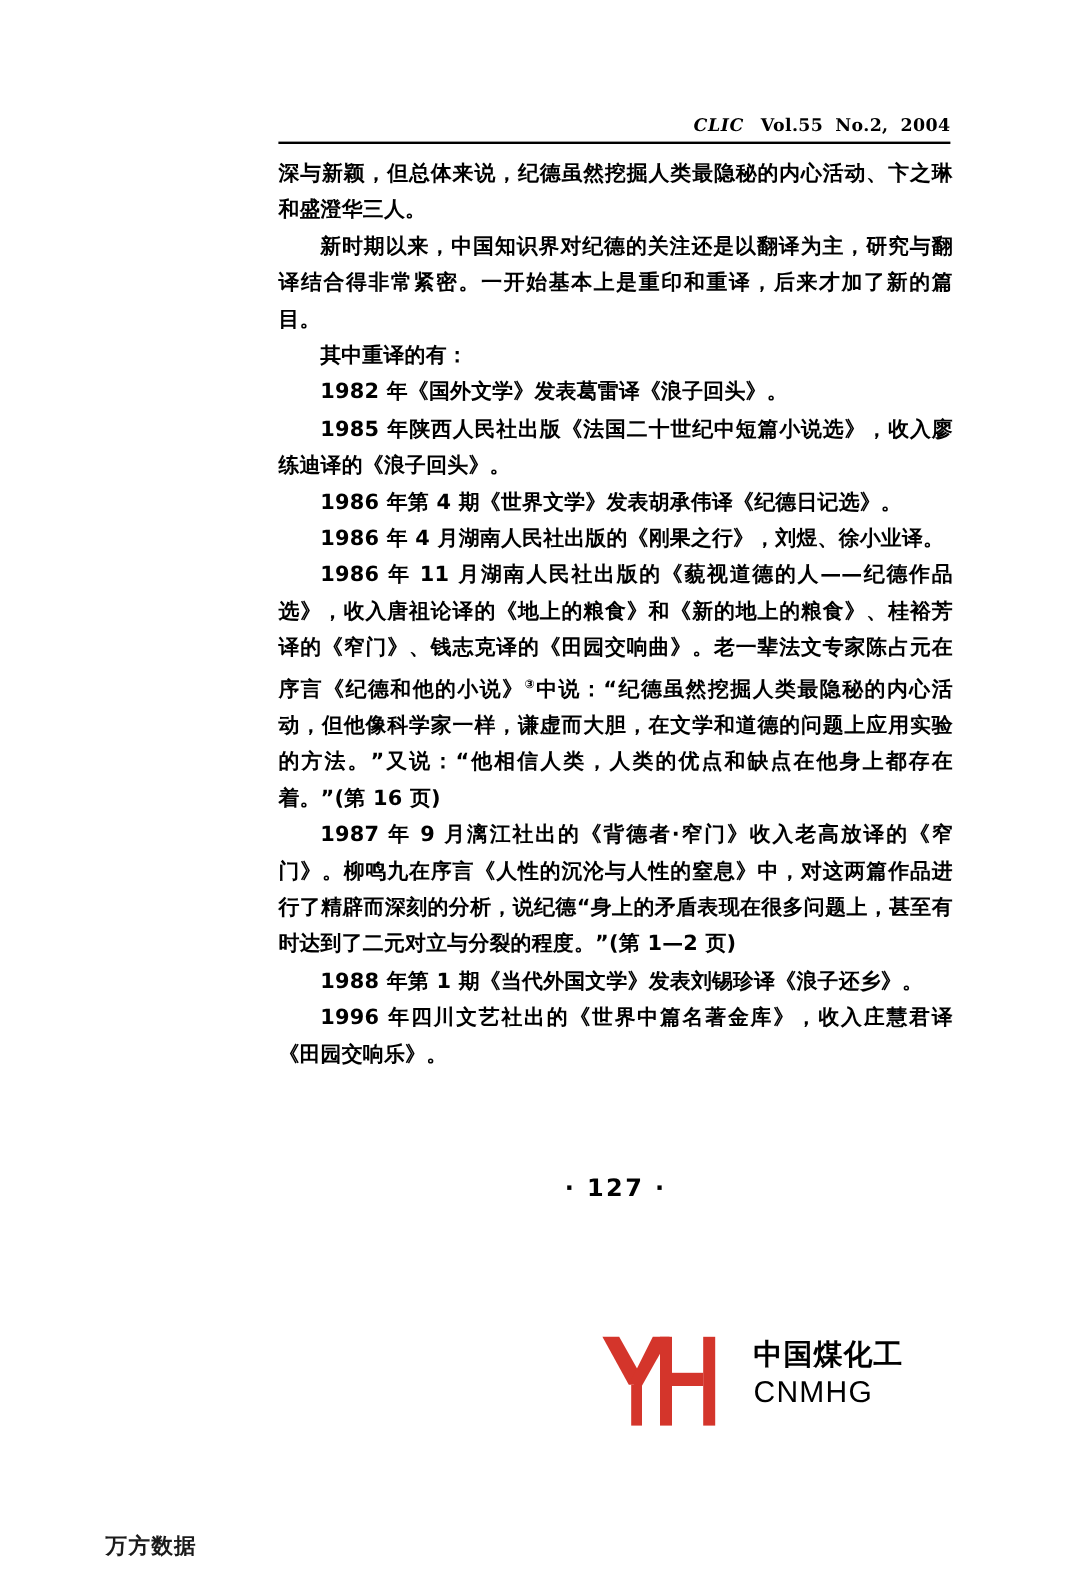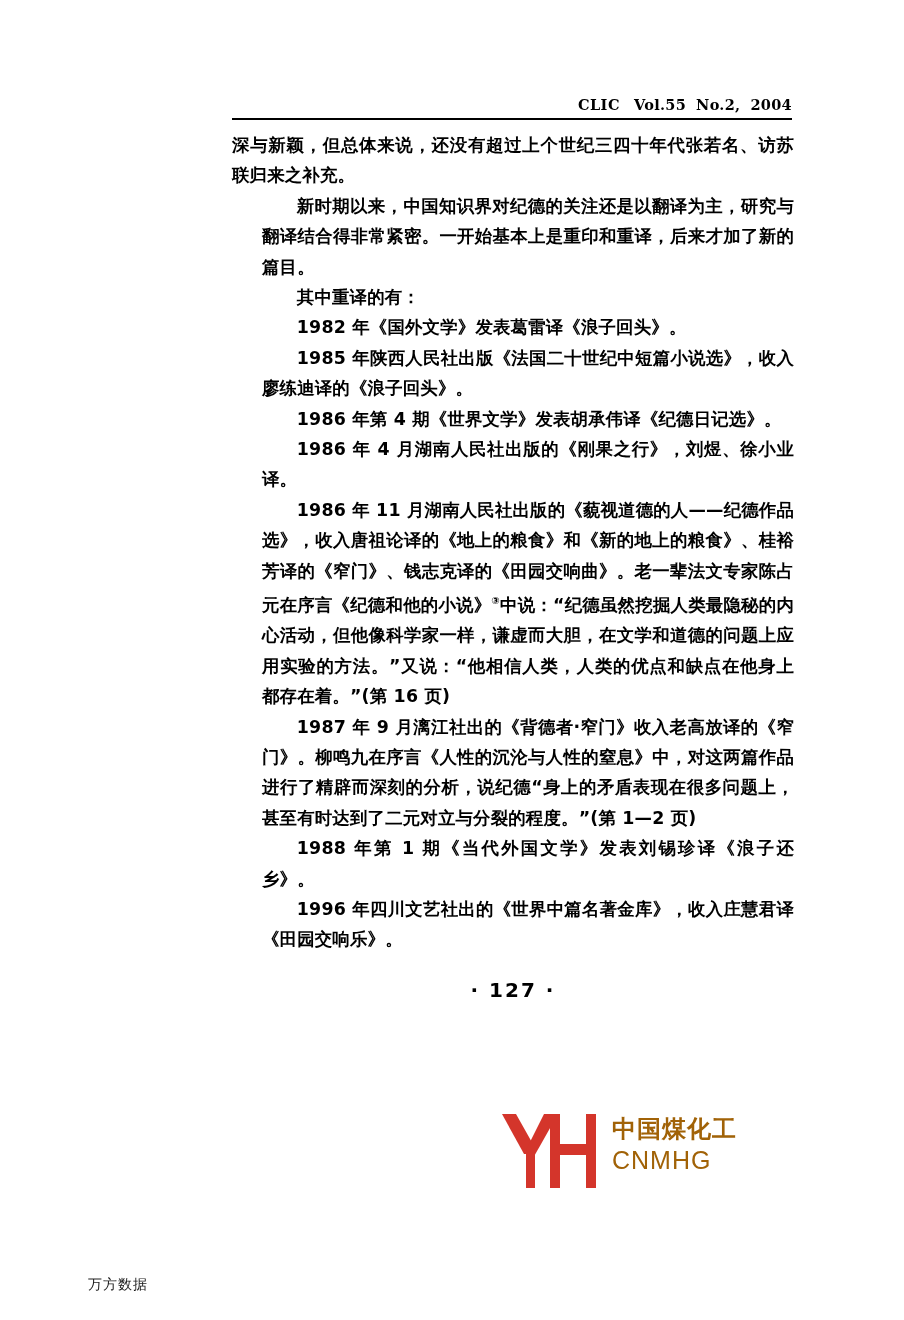--- a/index.html
+++ b/index.html
@@ -28,20 +28,21 @@
     top: 96px;
     width: 560px;
     text-align: right;
     font-family: "DejaVu Serif", "Liberation Serif", serif;
     font-size: 14.5px;
     font-weight: bold;
     letter-spacing: 0.3px;
     color: #000;
   }
   .header .jtitle {
+    font-style: italic;
     font-weight: bold;
     letter-spacing: 0.5px;
     padding-right: 4px;
   }
   .header .sep { display: inline-block; width: 10px; }
   .header-rule {
     position: absolute;
     left: 232px;
     top: 118px;
     width: 560px;
@@ -60,21 +61,20 @@
     text-align: justify;
     text-justify: inter-ideograph;
     letter-spacing: 0.2px;
   }
   .body-text p {
     margin: 0;
     text-indent: 0;
   }
   .body-text p.indent {
     text-indent: 2em;
-    margin-left: 30px;
   }
   .sup {
     font-size: 10px;
     vertical-align: super;
     font-weight: bold;
   }
   
   .page-number {
     position: absolute;
     left: 232px;
@@ -95,24 +95,24 @@
   }
   .logo-mark {
     position: absolute;
     left: 0;
     top: 0;
     width: 104px;
     height: 80px;
   }
   .logo-text {
     position: absolute;
-    left: 112px;
+    left: 128px;
     top: 4px;
     width: 140px;
-    color: #a16207;
+    color: #000000;
   }
   .logo-cn {
     font-family: "DejaVu Sans", "Liberation Sans", sans-serif;
     font-size: 24px;
     font-weight: bold;
     letter-spacing: 1px;
     line-height: 30px;
     white-space: nowrap;
   }
   .logo-en {
@@ -121,39 +121,39 @@
     font-weight: normal;
     letter-spacing: 1px;
     line-height: 32px;
     white-space: nowrap;
   }
   
   .footer-mark {
     position: absolute;
     left: 88px;
     top: 1276px;
-    font-size: 14px;
-    font-weight: normal;
+    font-size: 18px;
+    font-weight: bold;
     color: #1a1a1a;
     letter-spacing: 1px;
     text-align: right;
   }
 </style>
 </head>
 <body>
 
 <div class="page">
 
   <div class="header">
     <span class="jtitle">CLIC</span><span class="sep"></span><span>Vol.55</span><span class="sep"></span><span>No.2,</span><span class="sep"></span><span>2004</span>
   </div>
   <div class="header-rule"></div>
 
   <div class="body-text">
-    <p>深与新颖，但总体来说，还没有超过上个世纪三四十年代张若名、访苏联归来之补充。</p>
+    <p>深与新颖，但总体来说，纪德虽然挖掘人类最隐秘的内心活动、卞之琳和盛澄华三人。</p>
     <p class="indent">新时期以来，中国知识界对纪德的关注还是以翻译为主，研究与翻译结合得非常紧密。一开始基本上是重印和重译，后来才加了新的篇目。</p>
     <p class="indent">其中重译的有：</p>
     <p class="indent">1982 年《国外文学》发表葛雷译《浪子回头》。</p>
     <p class="indent">1985 年陕西人民社出版《法国二十世纪中短篇小说选》，收入廖练迪译的《浪子回头》。</p>
     <p class="indent">1986 年第 4 期《世界文学》发表胡承伟译《纪德日记选》。</p>
     <p class="indent">1986 年 4 月湖南人民社出版的《刚果之行》，刘煜、徐小业译。</p>
     <p class="indent"><span>1986 年 11 月湖南人民社出版的《藐视道德的人——纪德作品选》，收入唐祖论译的《地上的粮食》和《新的地上的粮食》、桂裕芳译的《窄门》、钱志克译的《田园交响曲》。老一辈法文专家陈占元在序言《纪德和他的小说》</span><span class="sup">③</span><span>中说：“纪德虽然挖掘人类最隐秘的内心活动，但他像科学家一样，谦虚而大胆，在文学和道德的问题上应用实验的方法。”又说：“他相信人类，人类的优点和缺点在他身上都存在着。”(第 16 页)</span></p>
     <p class="indent">1987 年 9 月漓江社出的《背德者·窄门》收入老高放译的《窄门》。柳鸣九在序言《人性的沉沦与人性的窒息》中，对这两篇作品进行了精辟而深刻的分析，说纪德“身上的矛盾表现在很多问题上，甚至有时达到了二元对立与分裂的程度。”(第 1—2 页)</p>
     <p class="indent">1988 年第 1 期《当代外国文学》发表刘锡珍译《浪子还乡》。</p>
     <p class="indent">1996 年四川文艺社出的《世界中篇名著金库》，收入庄慧君译《田园交响乐》。</p>

